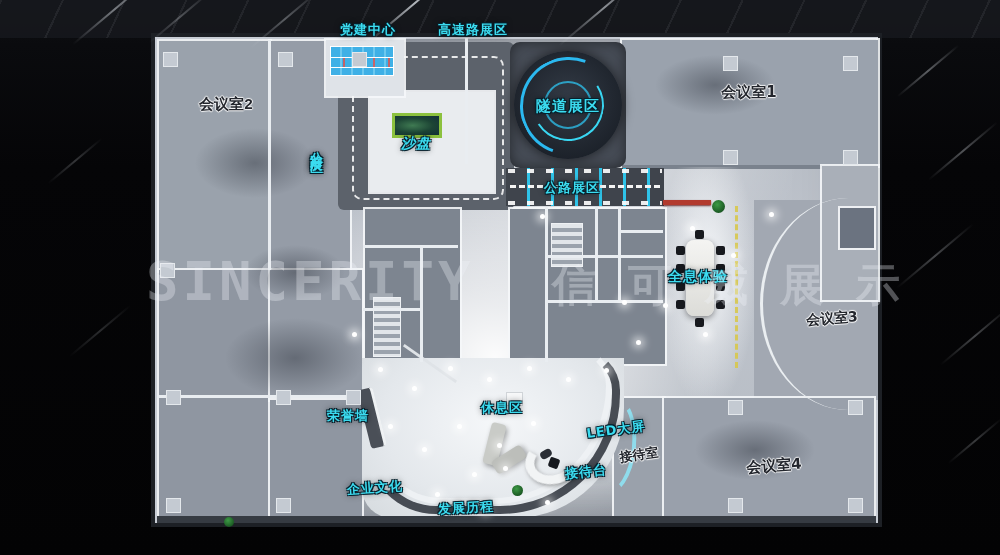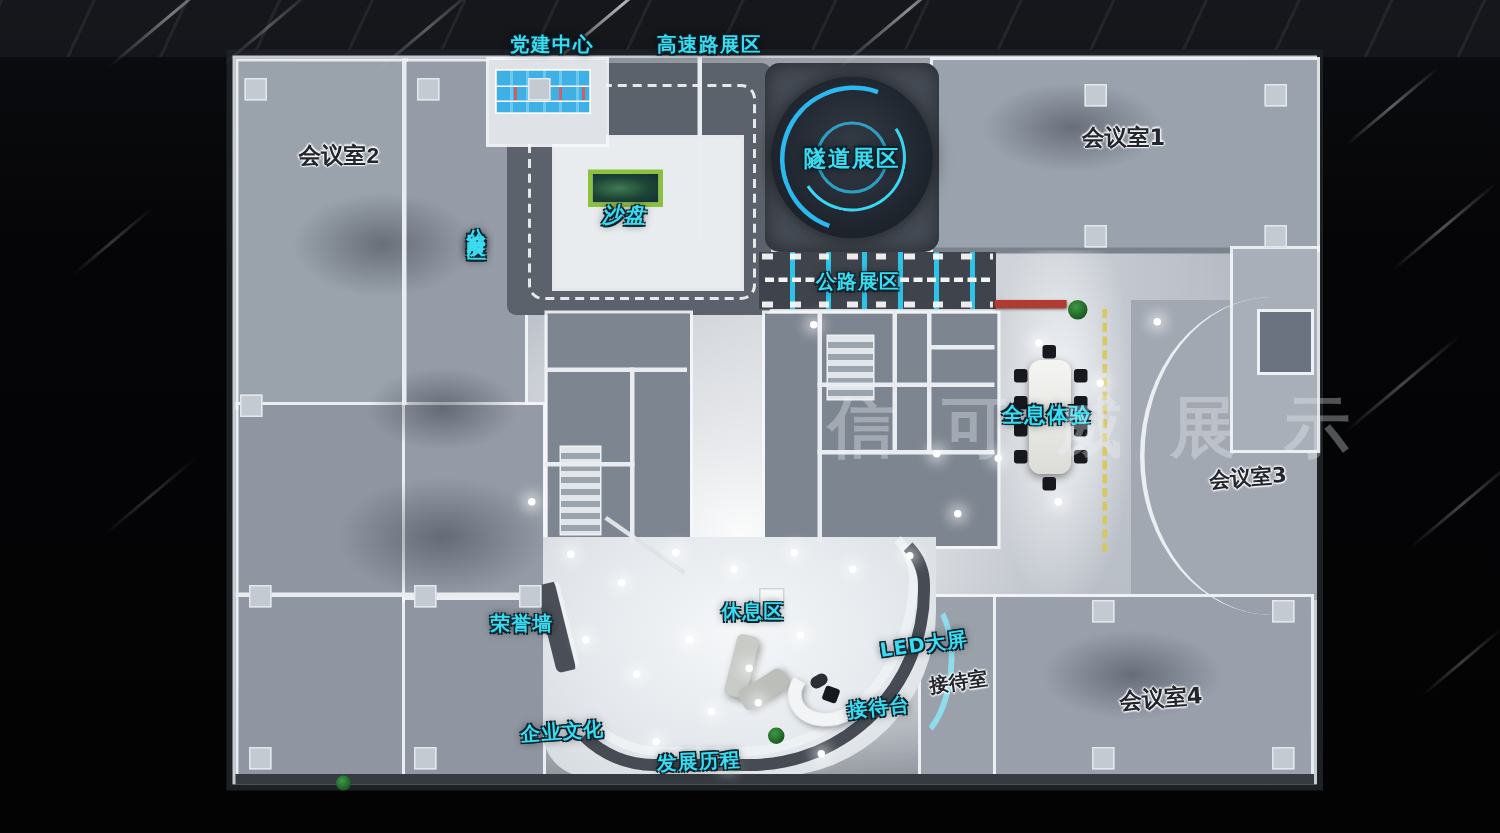--- a/index.html
+++ b/index.html
@@ -173,20 +173,21 @@
   <div class="label-cyan" style="left:586px;top:472px;font-size:13px;transform:translate(-50%,-50%) rotate(-6deg);">接待台</div>
   <div class="label-cyan" style="left:375px;top:488px;font-size:13px;transform:translate(-50%,-50%) rotate(-4deg);">企业文化</div>
   <div class="label-cyan" style="left:466px;top:508px;font-size:13px;transform:translate(-50%,-50%) rotate(-3deg);">发展历程</div>
 
   <div class="label-dark" style="left:226px;top:104px;font-family:Liberation Mono, monospace;">会议室2</div>
   <div class="label-dark" style="left:749px;top:92px;">会议室1</div>
   <div class="label-dark" style="left:832px;top:319px;font-size:14px;transform:translate(-50%,-50%) rotate(-4deg);">会议室3</div>
   <div class="label-dark" style="left:774px;top:466px;transform:translate(-50%,-50%) rotate(-4deg);">会议室4</div>
   <div class="label-dark" style="left:639px;top:455px;font-size:13px;transform:translate(-50%,-50%) rotate(-8deg);">接待室</div>
 
+  <div class="wm" id="wm-latin">SINCERITY</div>
   <div class="wm" id="wm-cjk">信可威展示</div>
 <div class="wall" style="left: 268px; top: 40px; width: 3px; height: 230px; position: absolute;"></div>
     <div class="wall" style="left: 363px; top: 245px; width: 95px; height: 3px; position: absolute;"></div>
     <div class="wall" style="left: 420px; top: 245px; width: 3px; height: 117px; position: absolute;"></div>
     <div class="wall" style="left: 363px; top: 308px; width: 60px; height: 3px; position: absolute;"></div>
     <div class="wall" style="left: 545px; top: 207px; width: 3px; height: 155px; position: absolute;"></div>
     <div class="wall" style="left: 595px; top: 207px; width: 3px; height: 93px; position: absolute;"></div>
     <div class="wall" style="left: 545px; top: 255px; width: 118px; height: 3px; position: absolute;"></div>
     <div class="wall" style="left: 545px; top: 300px; width: 118px; height: 3px; position: absolute;"></div>
     <div class="wall" style="left: 618px; top: 207px; width: 3px; height: 93px; position: absolute;"></div>

